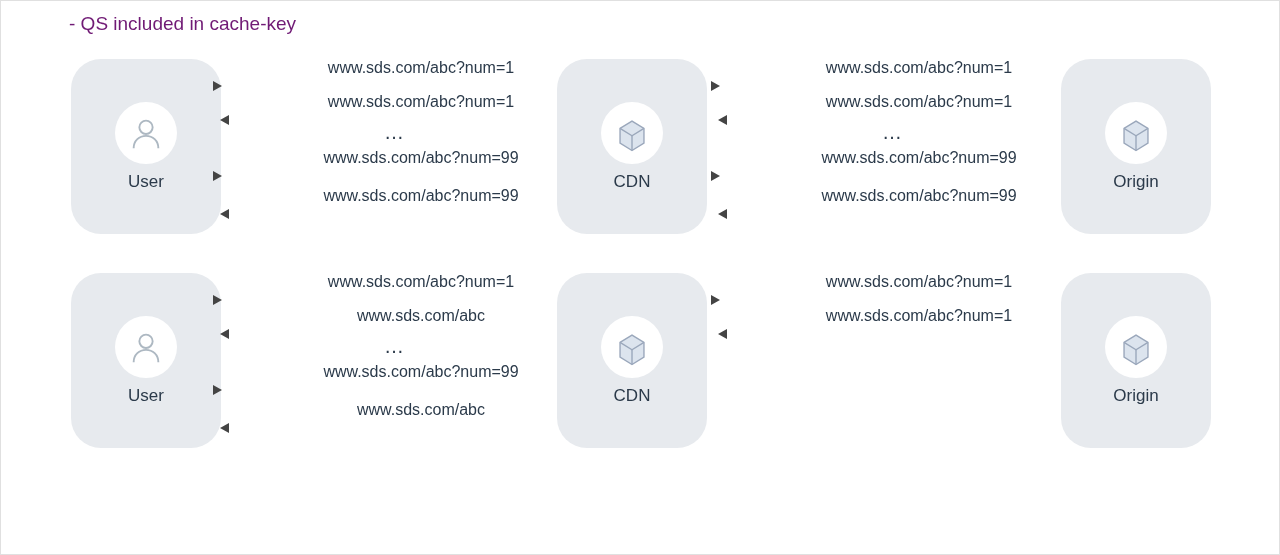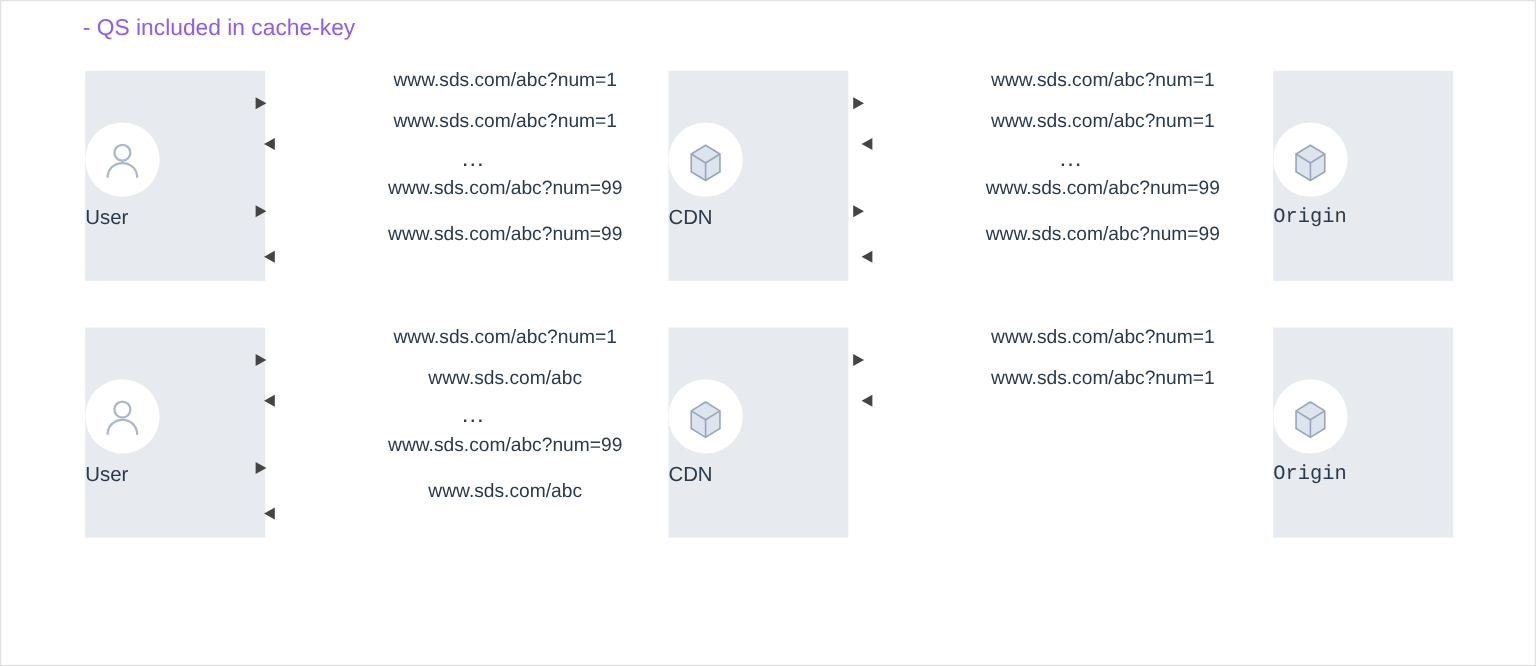--- a/index.html
+++ b/index.html
@@ -1,33 +1,35 @@
 <!DOCTYPE html>
 <html><head>
   <meta charset="utf-8">
   <style>
     * { box-sizing: border-box; margin: 0; padding: 0; }
     body { width: 1280px; height: 555px; background: #fff; font-family: "Segoe UI", "Malgun Gothic", Arial, sans-serif; color: #2b3a4a; border: 1px solid #e0e0e0; }
     .section { position: relative; }
-    .heading { font-size: 19px; padding: 12px 0 6px 68px; color: #8b5cf6; }
+    .heading { font-size: 19px; padding: 12px 0 6px 68px; color: #701a75; }
     .diagram { position: relative; height: 214px; }
     .node-box {
       position: absolute;
       top: 18px;
       height: 175px;
       width: 150px;
       background: #e7eaee;
       display: flex;
       flex-direction: column;
+      align-items: center;
       justify-content: center;
       gap: 8px;
+      border-radius: 30px;
     }
     .node-user { left: 70px; }
     .node-cdn  { left: 556px; }
-    .node-origin { left: 1060px; font-family: Liberation Mono, monospace; }
+    .node-origin { left: 1060px; }
     .icon-circle { width: 62px; height: 62px; border-radius: 50%; background: #fff; display: flex; align-items: center; justify-content: center; }
     .node-label { font-size: 17px; color: #2b3a4a; }
     .lane {
       position: absolute;
       font-size: 16px;
       color: #2b3a4a;
       text-align: center;
       width: 400px;
     }
     .lane-left  { left: 220px; }

